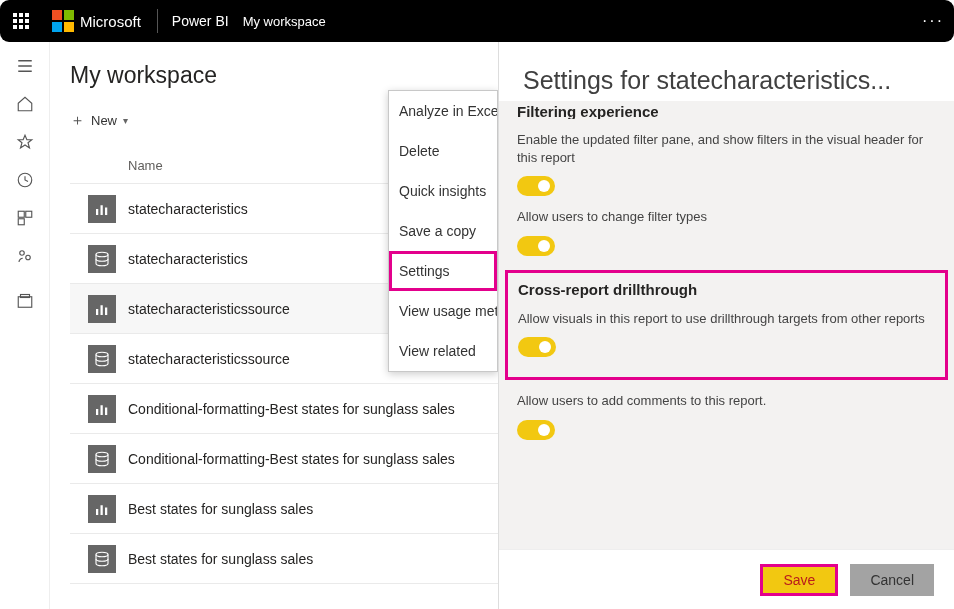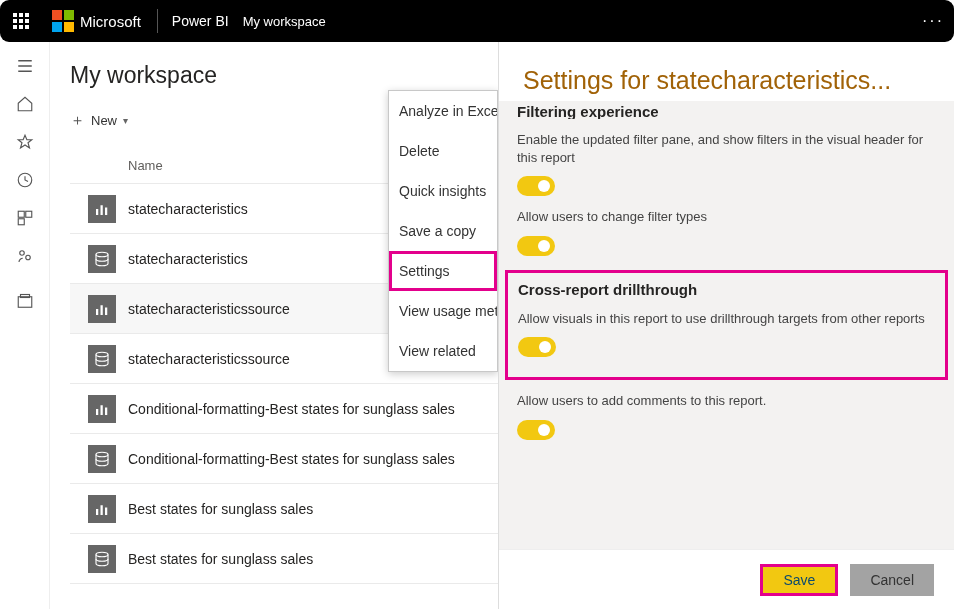--- a/index.html
+++ b/index.html
@@ -45,34 +45,34 @@
   .row-type { font-size: 14px; color: #252423; padding: 0 10px 0 6px; width: 60px; }
   .vdots { width: 30px; height: 30px; border: 3px solid #e3008c; display: flex; align-items: center; justify-content: center; font-weight: bold; color: #333; }
 
   
   .ctx-menu { position: absolute; top: 90px; left: 388px; width: 110px; background: #fff; border: 1px solid #c8c8c8; box-shadow: 0 2px 8px rgba(0,0,0,0.2); z-index: 10; }
   .ctx-item { padding: 12px 10px; font-size: 14px; color: #333; white-space: nowrap; overflow: hidden; }
   .ctx-item.hl { border: 3px solid #e3008c; padding: 9px 7px; }
 
   
   .panel { position: absolute; top: 42px; right: 0; width: 456px; height: 567px; background: #fff; border-left: 1px solid #ddd; z-index: 20; display: flex; flex-direction: column; }
-  .panel-title { font-size: 25px; font-weight: 400; color: #a16207; padding: 24px 24px 6px 24px; white-space: nowrap; overflow: hidden; }
+  .panel-title { font-size: 25px; font-weight: 400; color: #404040; padding: 24px 24px 6px 24px; white-space: nowrap; overflow: hidden; }
   .panel-body { flex: 1; overflow: hidden; background: #f3f2f1; padding: 0 18px 0 18px; position: relative; }
   .panel-body::-webkit-scrollbar { width: 0; }
   .sec-head { font-size: 15px; font-weight: 700; color: #252423; margin-top: 0; padding-top: 0; }
   .sec-head.first { margin-top: -2px; }
   .desc { font-size: 13px; color: #444; margin-top: 12px; line-height: 1.35; }
   .toggle { width: 38px; height: 20px; background: #f2c811; border-radius: 10px; position: relative; margin-top: 10px; }
   .toggle .knob { position: absolute; width: 12px; height: 12px; background: #fff; border-radius: 50%; top: 4px; right: 5px; }
   .group { margin-bottom: 14px; }
   .hl-box { border: 3px solid #e3008c; padding: 8px 10px 20px 10px; margin-left: -12px; margin-right: -12px; margin-top: 6px; }
 
   .panel-footer { height: 60px; background: #fff; display: flex; align-items: center; justify-content: flex-end; gap: 12px; padding-right: 20px; border-top: 1px solid #eee; }
   .btn { height: 32px; padding: 0 20px; font-size: 14px; display: flex; align-items: center; justify-content: center; }
-  .btn-save { background: #f2c811; color: #0c4a6e; border: 3px solid #e3008c; }
+  .btn-save { background: #f2c811; color: #b91c1c; border: 3px solid #e3008c; }
   .btn-cancel { background: #a3a3a3; color: #333; }
 </style>
 </head>
 <body>
 
 <div class="topbar">
   <div class="waffle">
     <div class="waffle-grid">
         <span></span>
         <span></span>

